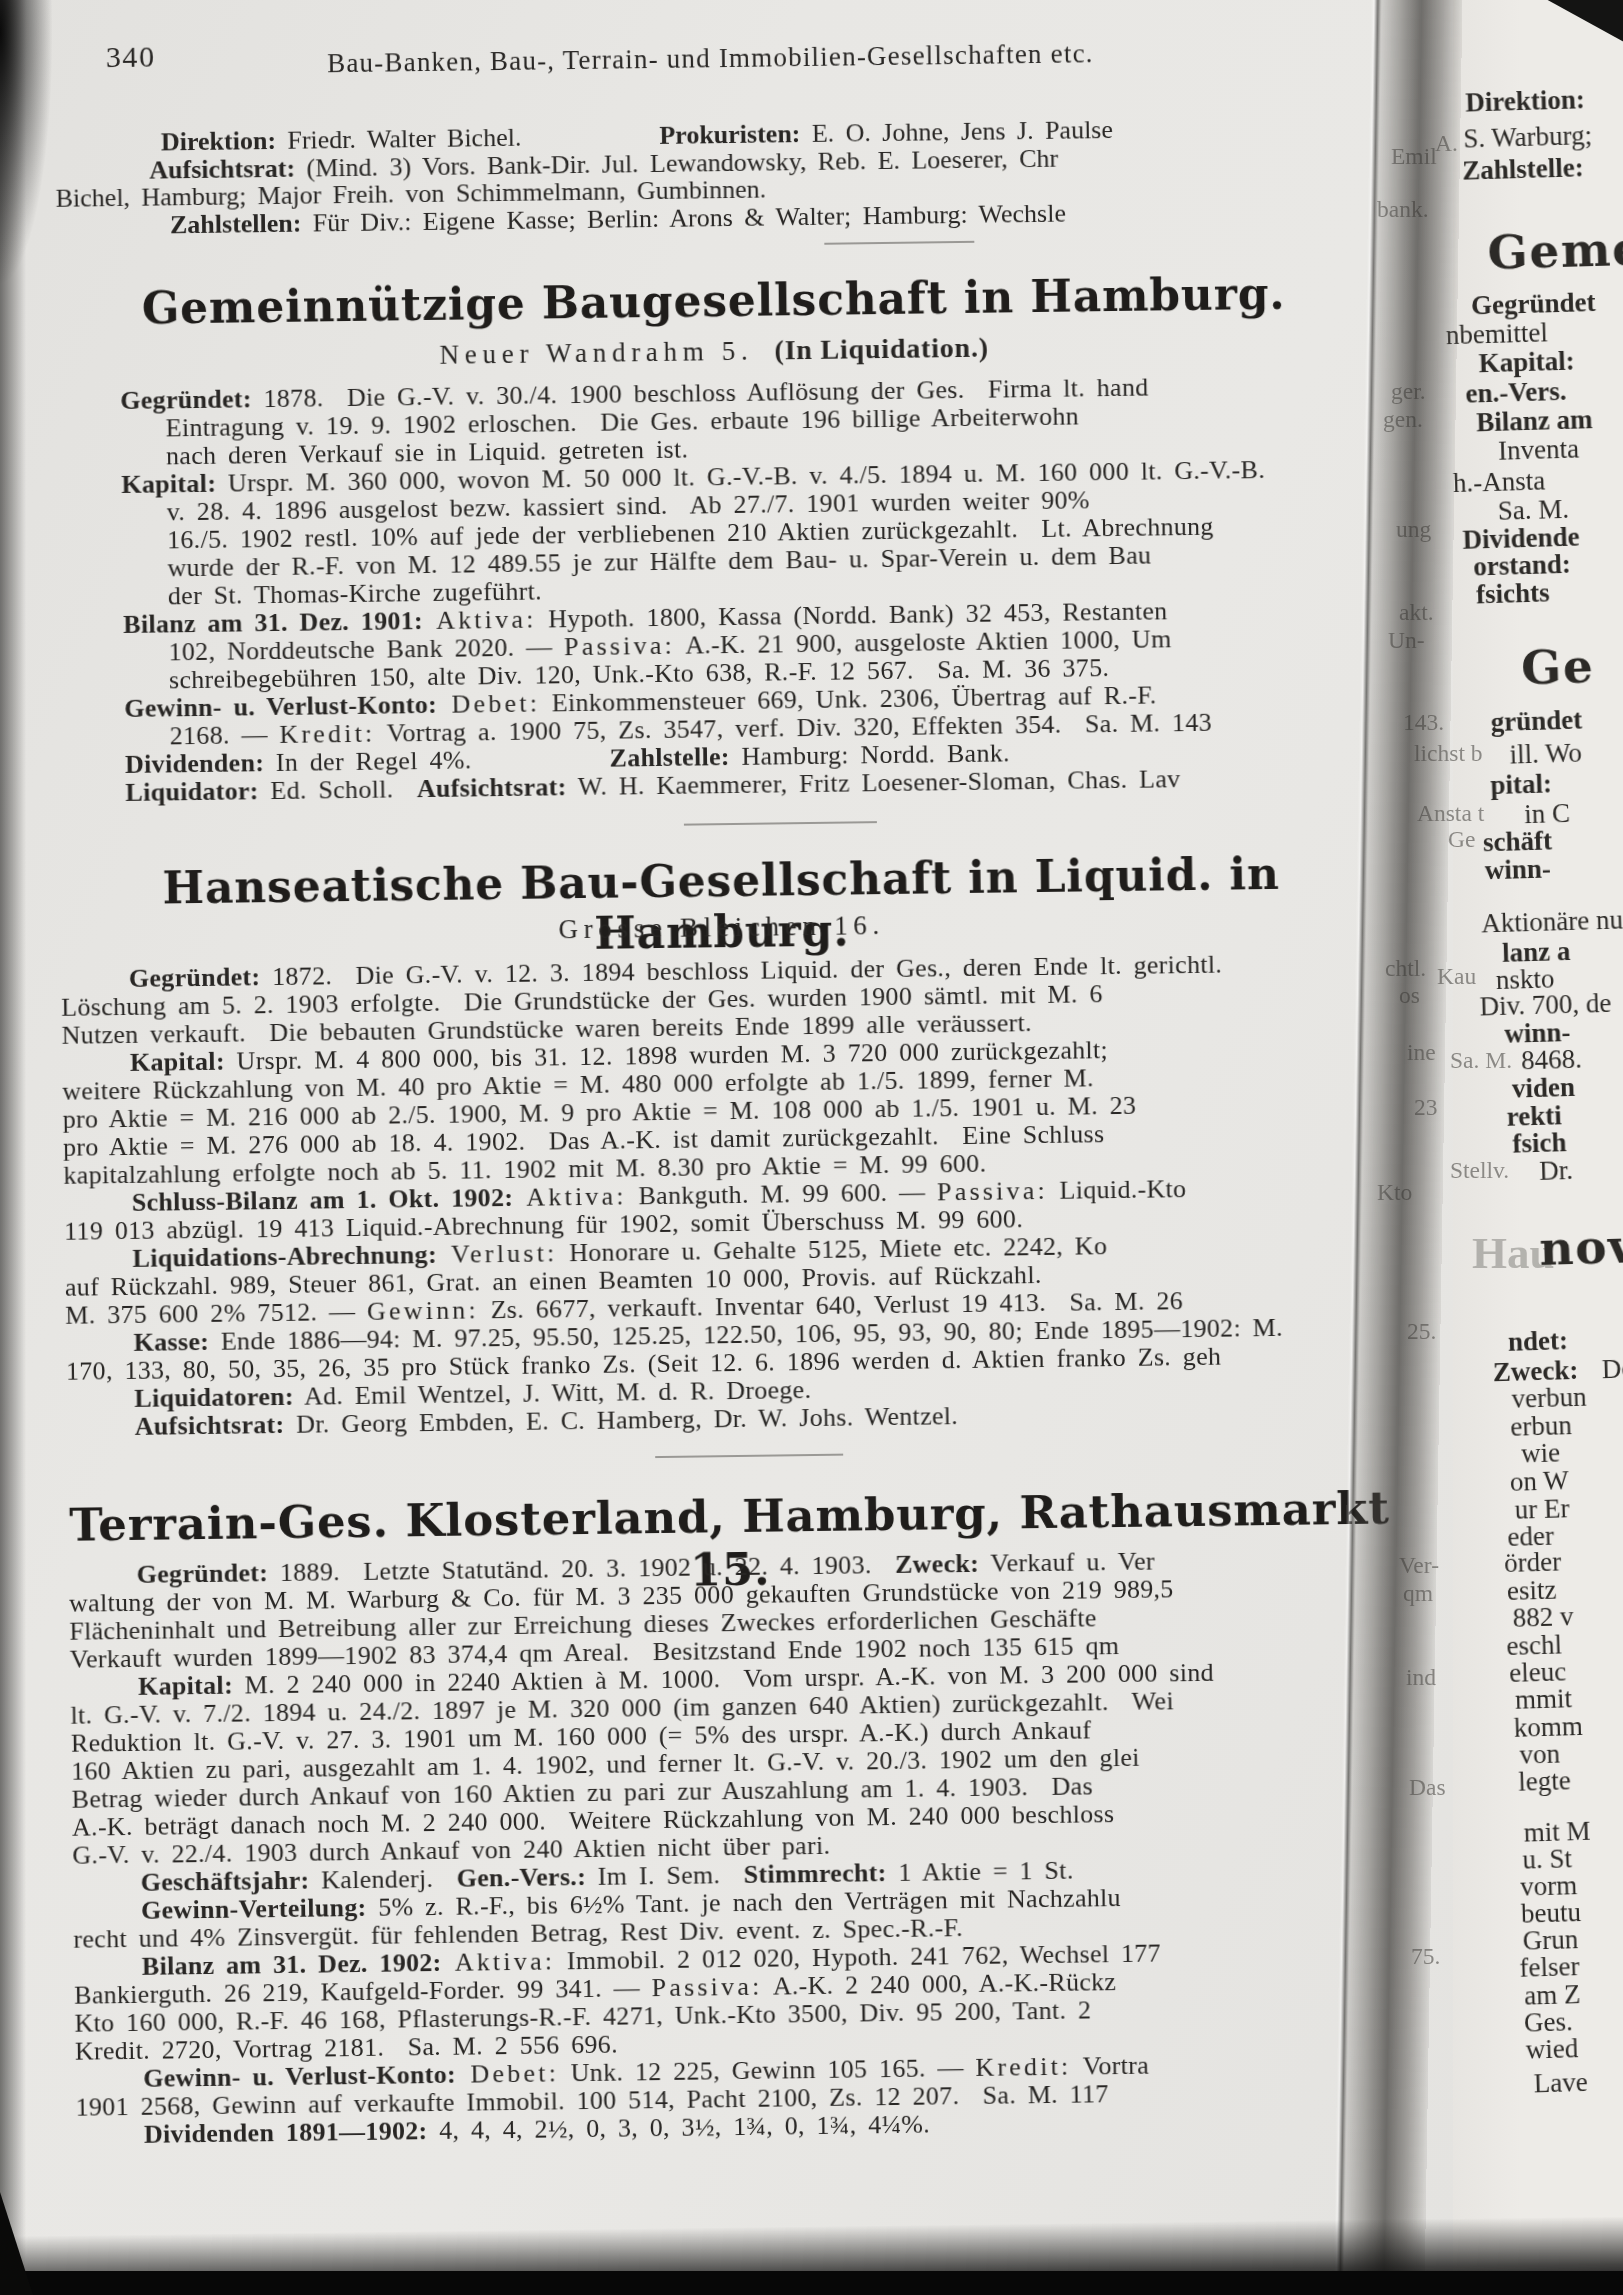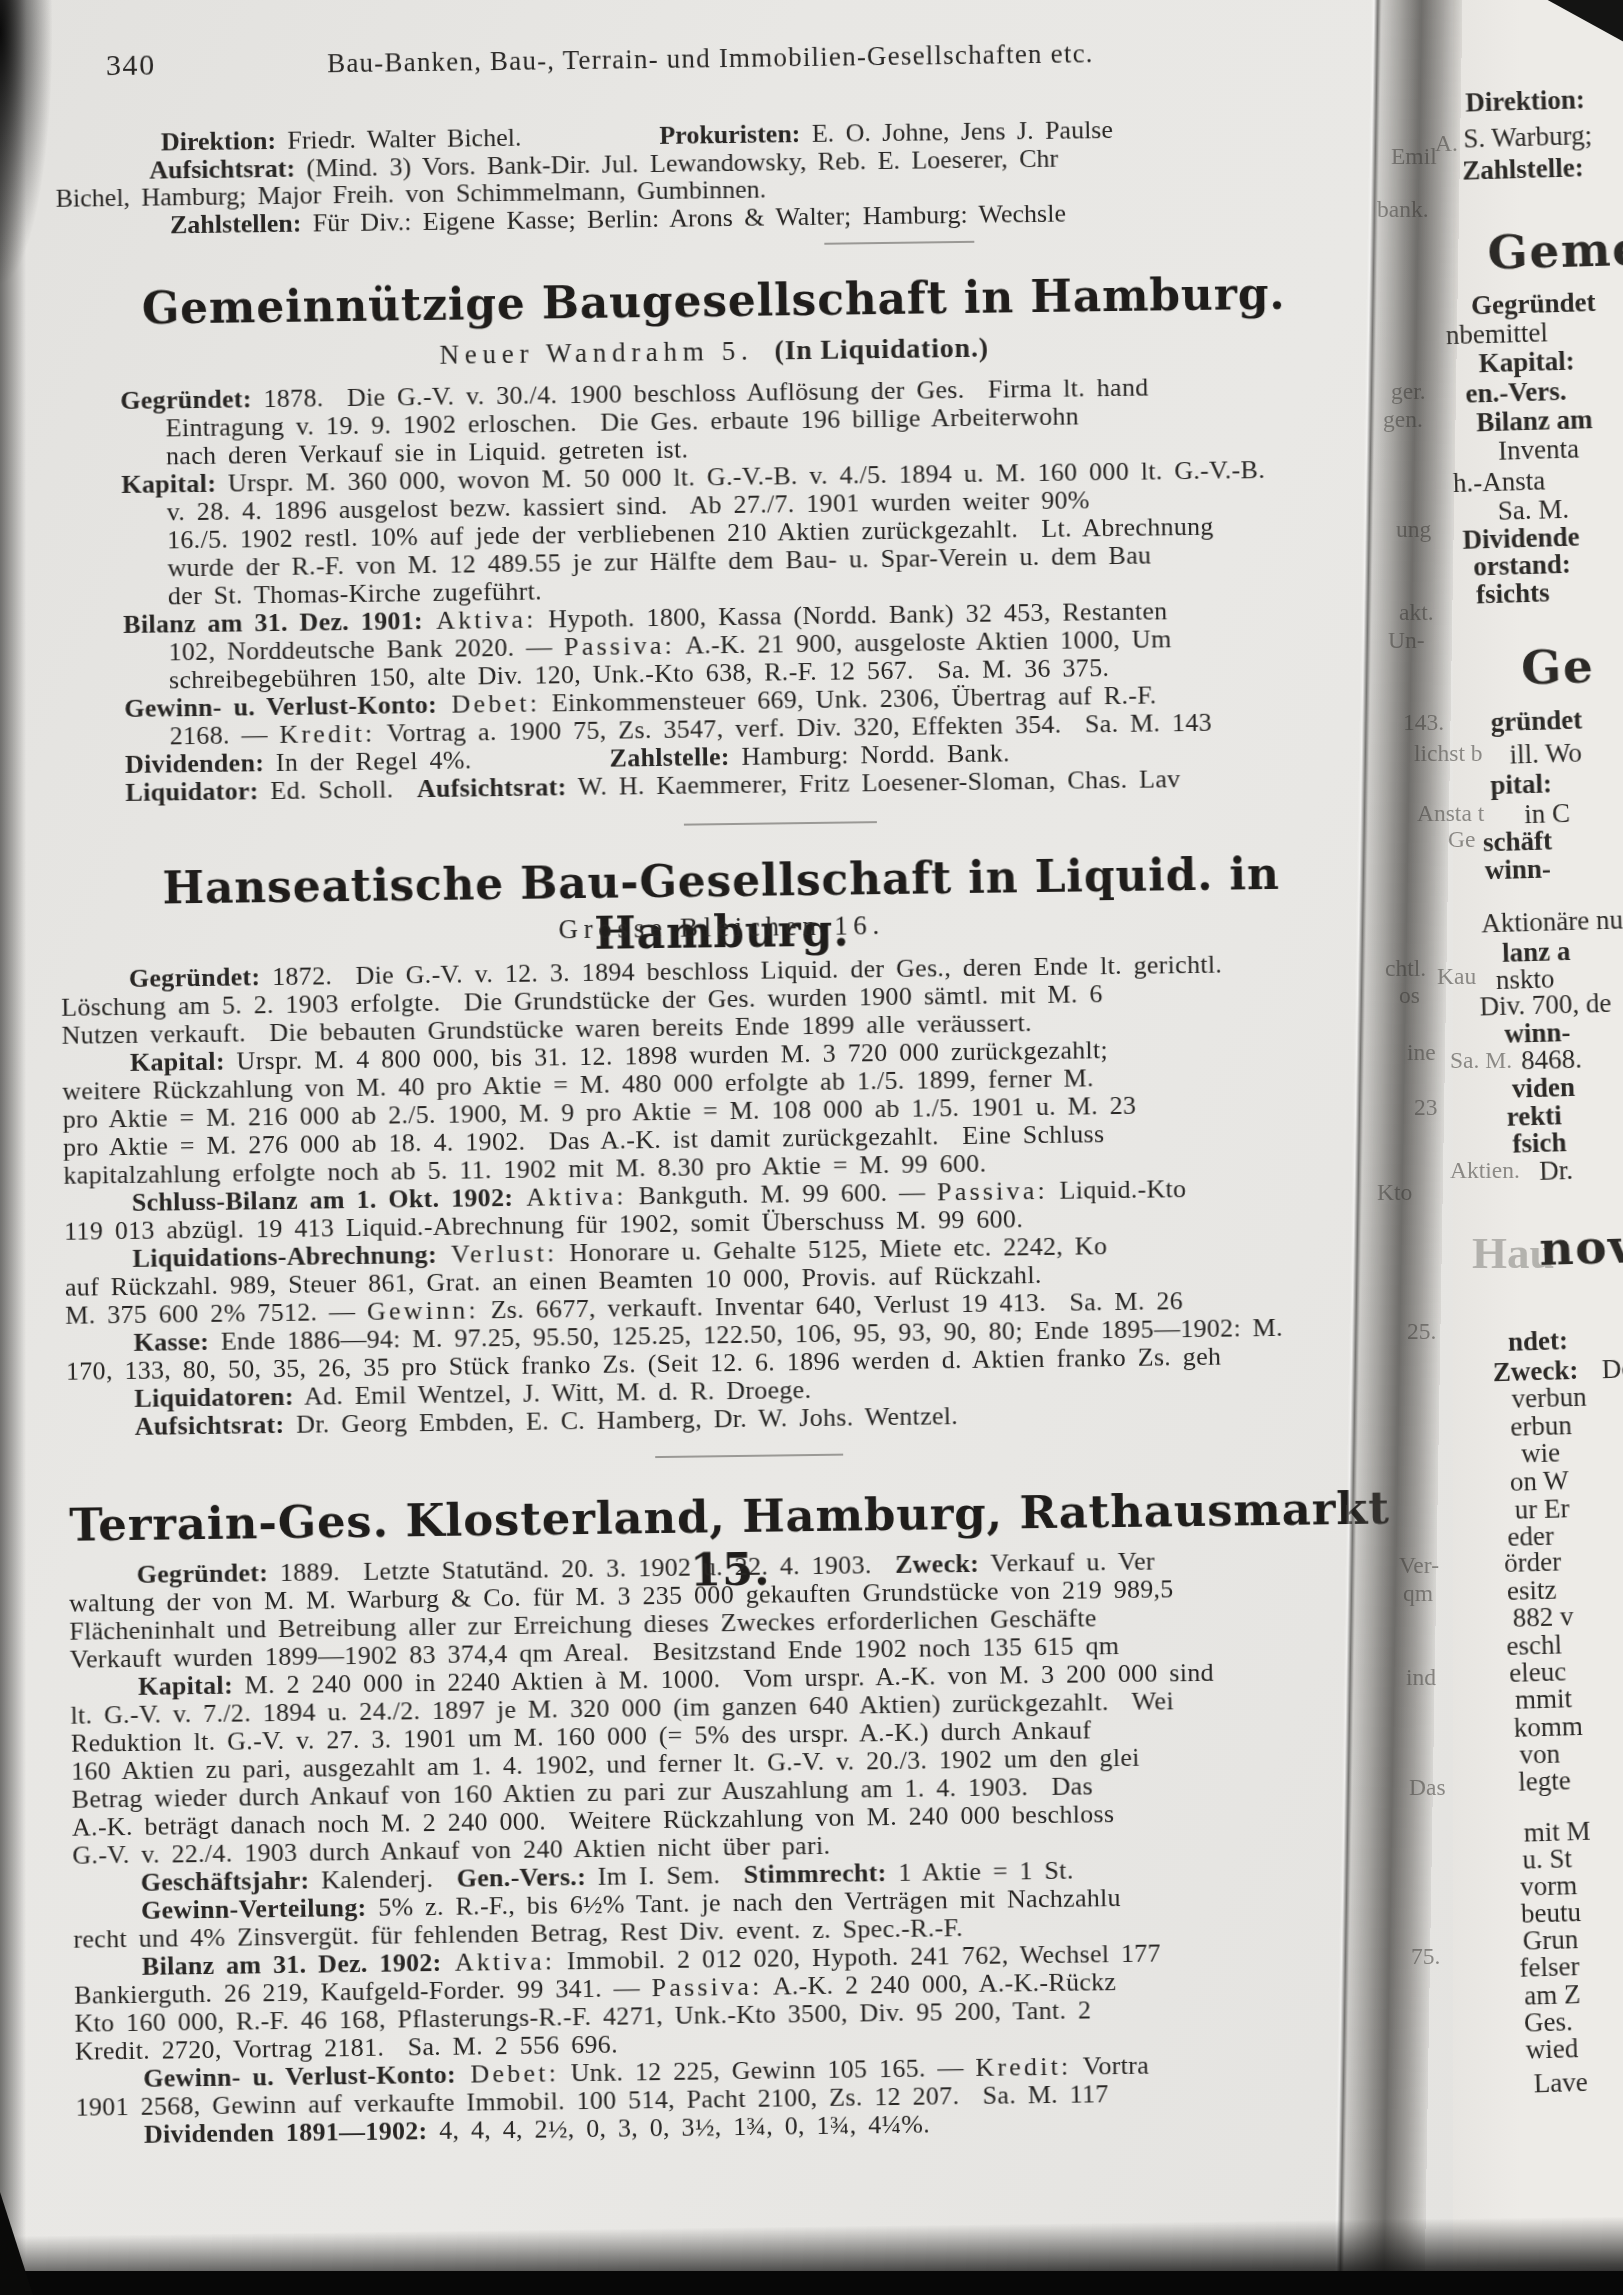--- a/index.html
+++ b/index.html
@@ -3,21 +3,21 @@
 <meta charset="utf-8">
 <style>
   html,body{margin:0;padding:0;background:#cfcecb;}
   #canvas{position:relative;width:1623px;height:2295px;overflow:hidden;
           background:linear-gradient(115deg,#e2e1de 0%,#e8e7e4 30%,#e9e8e5 55%,#e3e2df 100%);
           font-family:"Liberation Serif","DejaVu Serif",serif;color:#282624;}
   
   #leftrot{position:absolute;inset:0;transform:rotate(-0.75deg);transform-origin:812px 1136px;
            filter:blur(0.2px);z-index:1;}
   .abs{position:absolute;}
-  #pageno{left:120px;top:39px;font-size:30px;letter-spacing:1.6px;}
+  #pageno{left:120px;top:31px;font-size:30px;letter-spacing:1.6px;}
   #runhead{left:63px;top:42px;width:1323px;text-align:center;font-size:27px;letter-spacing:1.2px;}
   .introline{white-space:nowrap;font-size:26px;line-height:28px;word-spacing:4.9px;}
   #il0{left:174px;top:120px;}
   #il1{left:162px;top:148px;}
   #il2{left:68px;top:175px;}
   #il3{left:182px;top:203px;}
   .hr{position:absolute;height:1.6px;background:#5a5753;opacity:.55;}
   #d1{left:836px;top:243px;width:150px;}
   #d2{left:688px;top:822px;width:193px;}
   #d3{left:651px;top:1454px;width:188px;}
@@ -186,21 +186,21 @@
     <div class="ep" style="left:1399px;top:982px">os</div>
     <div class="ep" style="left:1407px;top:1039px">ine</div>
     <div class="ep" style="left:1414px;top:1094px">23</div>
     <div class="ep" style="left:1377px;top:1179px">Kto</div>
     <div class="ep" style="left:1407px;top:1318px">25.</div>
     <div class="ep" style="left:1414px;top:740px">lichst b</div>
     <div class="ep" style="left:1417px;top:800px">Ansta t</div>
     <div class="ep" style="left:1448px;top:826px">Ge</div>
     <div class="ep" style="left:1437px;top:963px">Kau</div>
     <div class="ep" style="left:1450px;top:1047px">Sa. M.</div>
-    <div class="ep" style="left:1450px;top:1157px">Aktien.</div>
+    <div class="ep" style="left:1450px;top:1157px">Stellv.</div>
     <div class="ep bigf" style="left:1472px;top:1227px">Hau</div>
     <div class="ep" style="left:1399px;top:1552px">Ver-</div>
     <div class="ep" style="left:1403px;top:1580px">qm</div>
     <div class="ep" style="left:1406px;top:1664px">ind</div>
     <div class="ep" style="left:1409px;top:1774px">Das</div>
     <div class="ep" style="left:1411px;top:1943px">75.</div>
   </div>
 
   <div id="rightcol">
     <div class="rf bold" style="top:86px;left:1492px">Direktion:</div>

